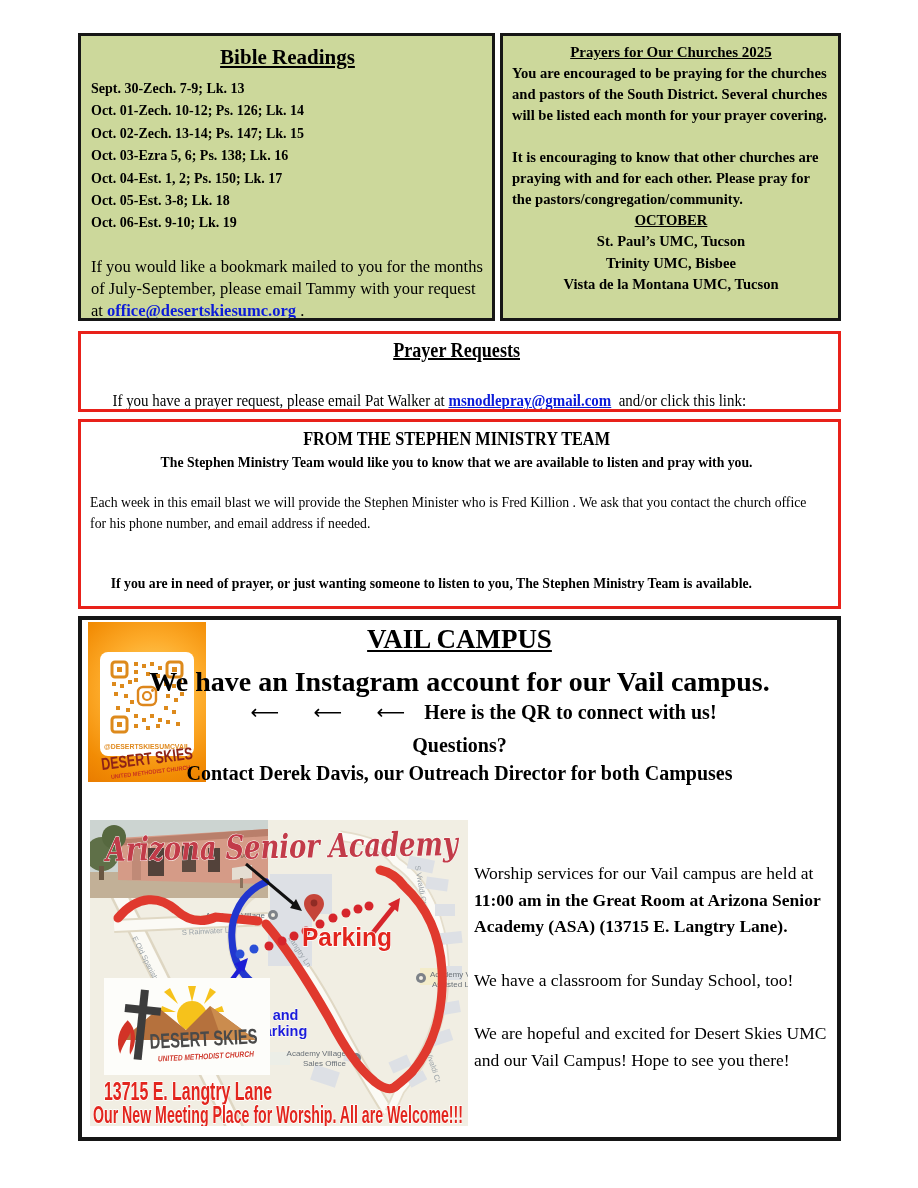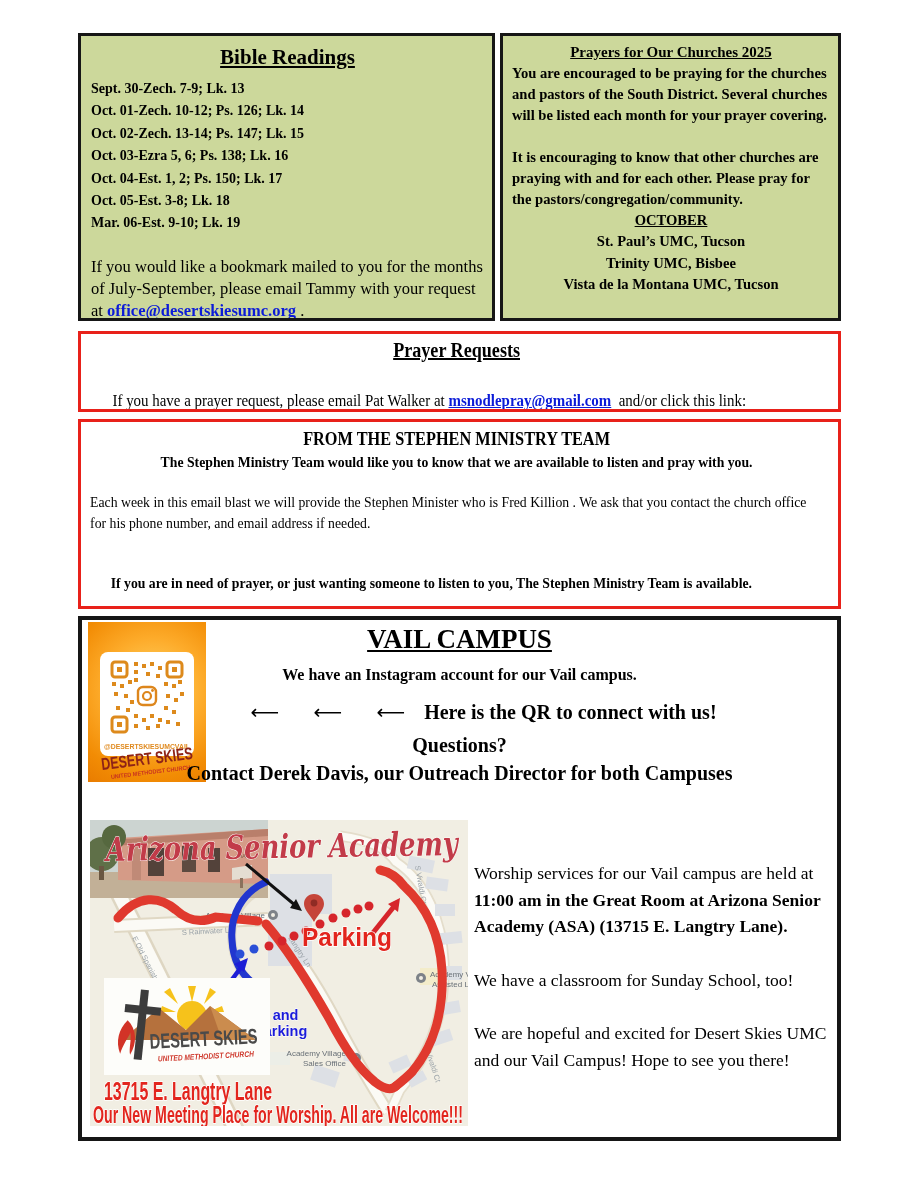--- a/index.html
+++ b/index.html
@@ -32,21 +32,21 @@
   
   #stephen{left:78px;top:419px;width:763px;height:190px;padding:5px 0 0 0;}
   #stephen .title{font-size:18px;margin:2px 0 2px 0;}
   #stephen .subtitle{font-size:15.2px;line-height:20px;}
   #stephen .body{font-size:15.2px;line-height:21px;margin-top:19px;white-space:pre-wrap;}
   #stephen .boldpart{font-size:15.2px;font-weight:bold;line-height:20.5px;margin-top:19px;white-space:pre-wrap;}
   
   #vail{left:78px;top:616px;width:763px;height:525px;}
   #vail .hline{position:absolute;left:0;width:100%;text-align:center;}
   #vail .title{top:4px;font-size:27px;font-weight:bold;}
-  #vail .l1{top:46px;font-size:16px;font-weight:bold;}
+  #vail .l1{top:46px;font-size:28px;font-weight:bold;}
   #vail .l2{top:80px;font-size:20px;font-weight:bold;}
   #vail .l3{top:114px;font-size:20px;font-weight:bold;}
   #vail .l4{top:142px;font-size:20px;font-weight:bold;}
   .arrows{font-family:"DejaVu Sans",sans-serif;font-weight:normal;word-spacing:26px;
           letter-spacing:1px;margin-right:18px;}
   
   #qrblock{position:absolute;left:6px;top:2px;width:118px;height:160px;overflow:hidden;
            background:radial-gradient(circle at 55% 42%, #ffd96d 0%, #fdab2a 45%, #f28c04 78%, #e97c00 100%);}
   
   #worship{position:absolute;left:392px;top:240px;width:358px;font-size:17.5px;line-height:26.5px;}
@@ -70,21 +70,21 @@
 <body>
 
 <div id="bible" class="box green">
   <div class="title ctr b u">Bible Readings</div>
   <div class="line">Sept. 30-Zech. 7-9; Lk. 13</div>
   <div class="line">Oct. 01-Zech. 10-12; Ps. 126; Lk. 14</div>
   <div class="line">Oct. 02-Zech. 13-14; Ps. 147; Lk. 15</div>
   <div class="line">Oct. 03-Ezra 5, 6; Ps. 138; Lk. 16</div>
   <div class="line">Oct. 04-Est. 1, 2; Ps. 150; Lk. 17</div>
   <div class="line">Oct. 05-Est. 3-8; Lk. 18</div>
-  <div class="line">Mar. 06-Est. 9-10; Lk. 19</div>
+  <div class="line">Oct. 06-Est. 9-10; Lk. 19</div>
   <div class="note">
     <span>If you would like a bookmark mailed to you for the months of July-September, please email Tammy with your request at </span><span class="link">office@desertskiesumc.org</span><span> .</span>
   </div>
 </div>
 
 <div id="prayers" class="box green">
   <div class="title ctr b u">Prayers for Our Churches 2025</div>
   <p>You are encouraged to be praying for the churches and pastors of the South District. Several churches will be listed each month for your prayer covering.</p>
   <div class="gap"></div>
   <p>It is encouraging to know that other churches are praying with and for each other. Please pray for the pastors/congregation/community.</p>

